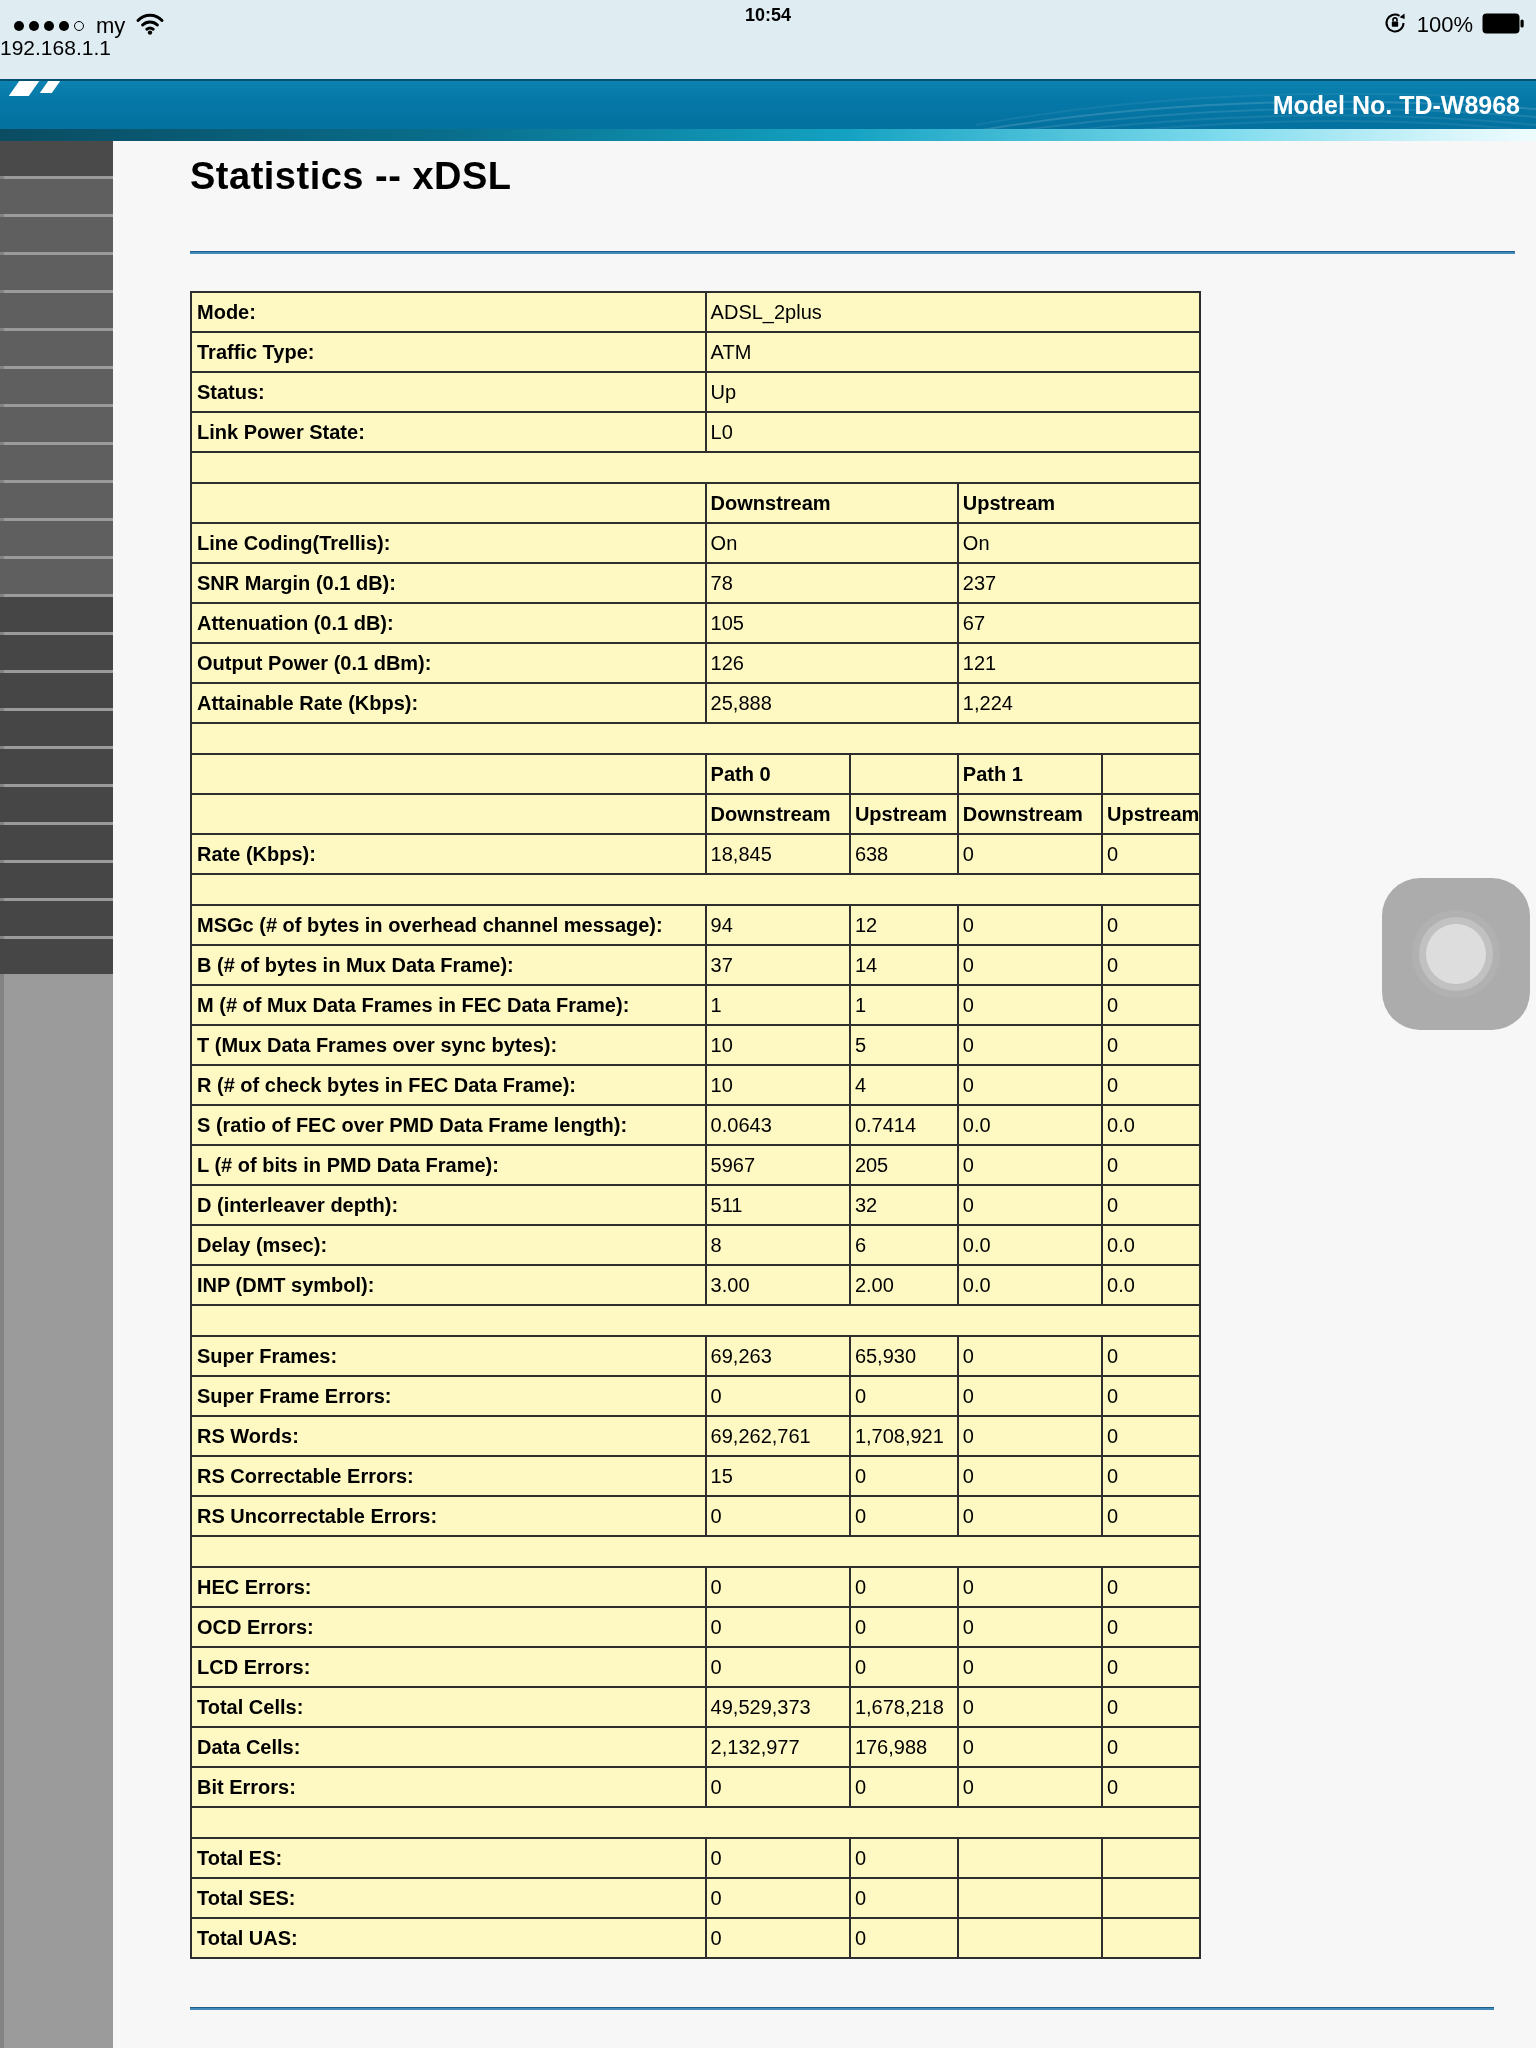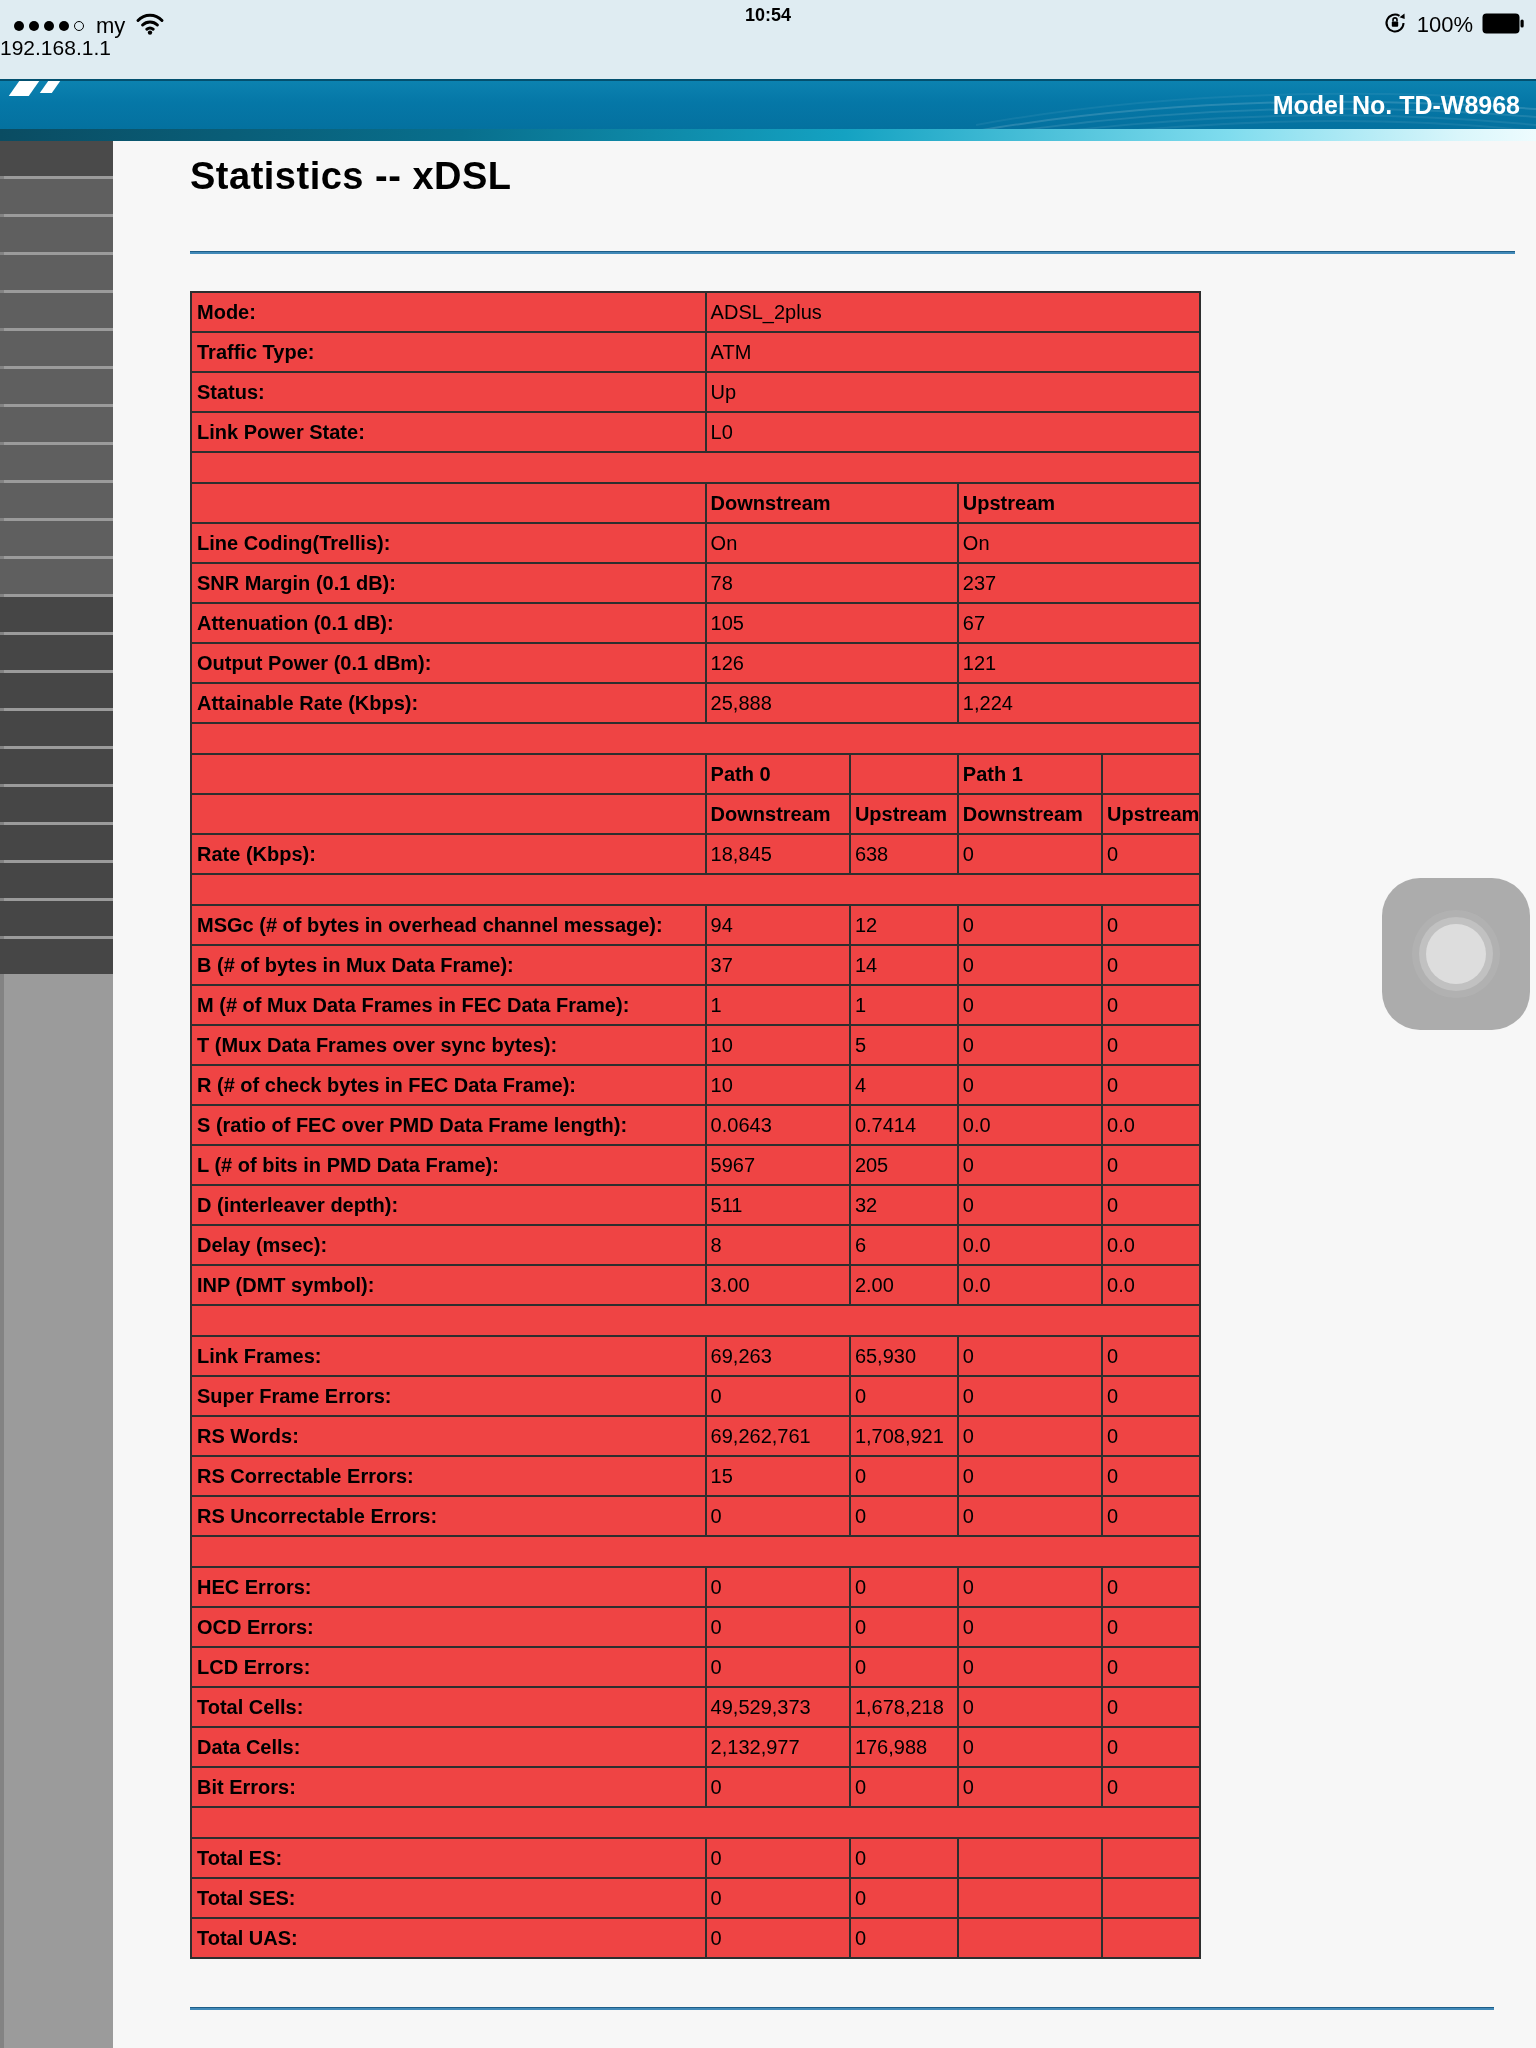--- a/index.html
+++ b/index.html
@@ -44,21 +44,21 @@
 
   
   .main { position:absolute; left:113px; top:141px; width:1423px; height:1907px;
     background:#f7f7f7; padding-left:77px; }
   .page-title { margin-top:14px; font-size:38px; font-weight:bold; color:#000; letter-spacing:0.5px; }
   .hr-blue { height:3px; background:#4189b8; border-top:1px solid #1e5e88; }
   .hr-top { width:1325px; margin-top:53px; }
   .hr-bottom { width:1304px; margin-top:48px; }
 
   table.stats { width:1011px; margin-top:37px; border-collapse:collapse;
-    table-layout:fixed; background:#ef4444; }
+    table-layout:fixed; background:#fef9c3; }
   table.stats, table.stats td { border:2px solid #2e2e2e; }
   table.stats td { height:40px; font-size:20px; color:#000; overflow:hidden; white-space:nowrap; }
   td.lbl { padding-left:5px; font-weight:bold; }
   td.hdr { padding-left:4px; font-weight:bold; }
   td.val { padding-left:4px; font-weight:normal; }
   tr.spacer td { height:31px; }
 
   
   .assistive { position:absolute; left:1382px; top:878px; width:148px; height:152px;
     border-radius:38px; background:rgba(126,126,126,0.62);
@@ -309,21 +309,21 @@
           <td class="lbl">INP (DMT symbol):</td>
           <td class="val">3.00</td>
           <td class="val">2.00</td>
           <td class="val">0.0</td>
           <td class="val">0.0</td>
         </tr>
         <tr class="spacer">
           <td class="" colspan="5"></td>
         </tr>
         <tr>
-          <td class="lbl">Link Frames:</td>
+          <td class="lbl">Super Frames:</td>
           <td class="val">69,263</td>
           <td class="val">65,930</td>
           <td class="val">0</td>
           <td class="val">0</td>
         </tr>
         <tr>
           <td class="lbl">Super Frame Errors:</td>
           <td class="val">0</td>
           <td class="val">0</td>
           <td class="val">0</td>

